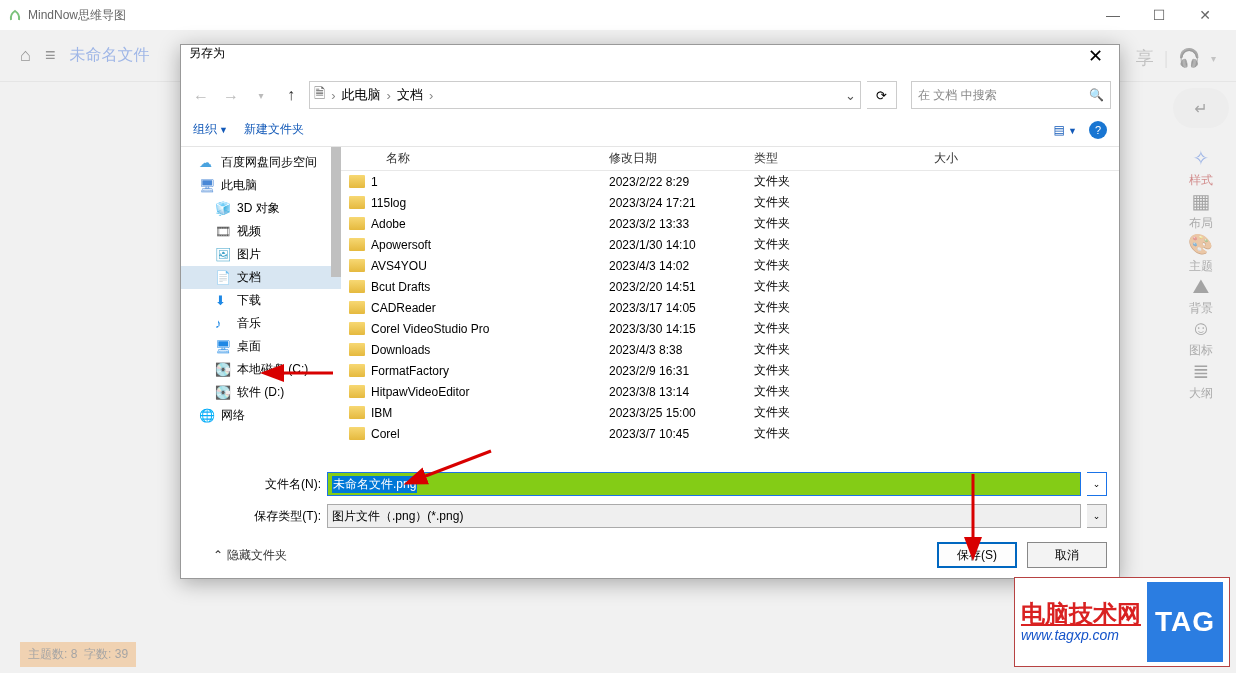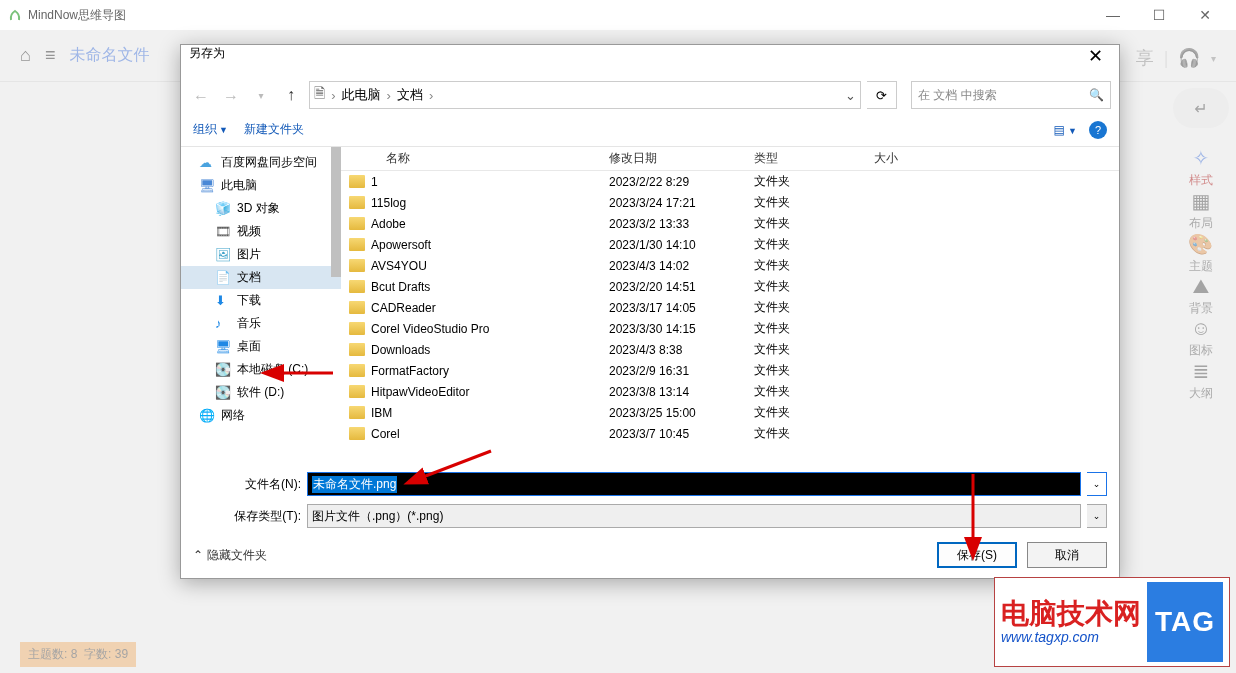--- a/index.html
+++ b/index.html
@@ -73,46 +73,46 @@
 
 .file-list { flex: 1; display: flex; flex-direction: column; font-size: 12px; position: relative; }
 .fl-header { display: flex; height: 24px; align-items: center; border-bottom: 1px solid #e8e8e8; color: #333; }
 .fl-header .col { padding: 0 8px; }
 .fl-rows { flex: 1; overflow-y: auto; }
 .fl-row { display: flex; height: 21px; align-items: center; }
 .fl-row .col { padding: 0 8px; white-space: nowrap; overflow: hidden; }
 .col-name { width: 260px; display: flex; align-items: center; gap: 6px; }
 .col-date { width: 145px; }
 .col-type { width: 120px; }
-.col-size { width: 100px; }
+.col-size { width: 100px; text-align: right; }
 .folder-glyph { width: 16px; height: 13px; background: linear-gradient(#f7d873, #e5b93e); border-radius: 1px; display: inline-block; position: relative; }
 .folder-glyph::before { content:''; position:absolute; top:-3px; left:0; width:7px; height:3px; background:#e5b93e; border-radius:1px 1px 0 0;}
 
-.dlg-bottom { padding: 8px 12px; display: flex; flex-direction: column; gap: 8px; font-size: 12px; }
+.dlg-bottom { padding: 8px 12px; display: flex; flex-direction: column; gap: 8px; font-size: 12px; margin-left: 20px; }
 .dlg-field { display: flex; align-items: center; gap: 6px; }
 .dlg-field label { width: 108px; text-align: right; }
-.dlg-field .fn-input { flex: 1; height: 24px; border: 1px solid #1a73e8; background: #000000; padding: 0 4px; display: flex; align-items: center; }
+.dlg-field .fn-input { flex: 1; height: 24px; border: 1px solid #1a73e8; background: #84cc16; padding: 0 4px; display: flex; align-items: center; }
 .dlg-field .fn-input .seltext { background: #0078d7; color: #fff; padding: 0 1px; }
 .dlg-field .fn-drop { width: 20px; height: 24px; border: 1px solid #1a73e8; border-left: none; display: flex; align-items: center; justify-content: center; font-size: 9px; }
 .dlg-field .type-select { flex: 1; height: 24px; border: 1px solid #aaa; background: #efefef; padding: 0 4px; display: flex; align-items: center; }
 .dlg-field .type-drop { width: 20px; height: 24px; border: 1px solid #aaa; border-left: none; display: flex; align-items: center; justify-content: center; font-size: 9px; background:#efefef; }
 
 .dlg-actions { display: flex; align-items: center; padding: 6px 0 2px; }
 .dlg-actions .hide-toggle { color: #333; cursor: pointer; display: flex; align-items: center; gap: 4px; }
 .dlg-actions .btns { margin-left: auto; display: flex; gap: 10px; }
 .dlg-actions button { width: 80px; height: 26px; border: 1px solid #888; background: #f3f3f3; cursor: pointer; font-size: 12px; }
 .dlg-actions button.primary { border: 2px solid #0067c0; background:#fdfdfd;}
 
 
 .arrow { position: absolute; z-index: 20; pointer-events: none; }
 .arrow svg { overflow: visible; }
 
 
 .watermark { position: absolute; right: 6px; bottom: 6px; z-index: 30; display: flex; align-items: center; gap: 6px; background: #fff; padding: 4px 6px; border: 1px solid #b74242;}
-.watermark .wm-text { font-size: 28px; font-weight: bold; }
+.watermark .wm-text { font-size: 24px; font-weight: bold; text-decoration: underline; }
 .watermark .wm-url { font-size: 14px; color: #1453c9; font-style: italic; }
 .watermark .tag { background: #2b7de1; color: #fff; font-size: 28px; font-weight: bold; padding: 24px 8px; letter-spacing: 1px; }
 .wm-left { display:flex; flex-direction:column; line-height:1.1;}
 .wm-left .l1 { color:#d92121;}
 </style>
 </head>
 <body>
 
 <div class="app-window">
   <div class="title-bar">

